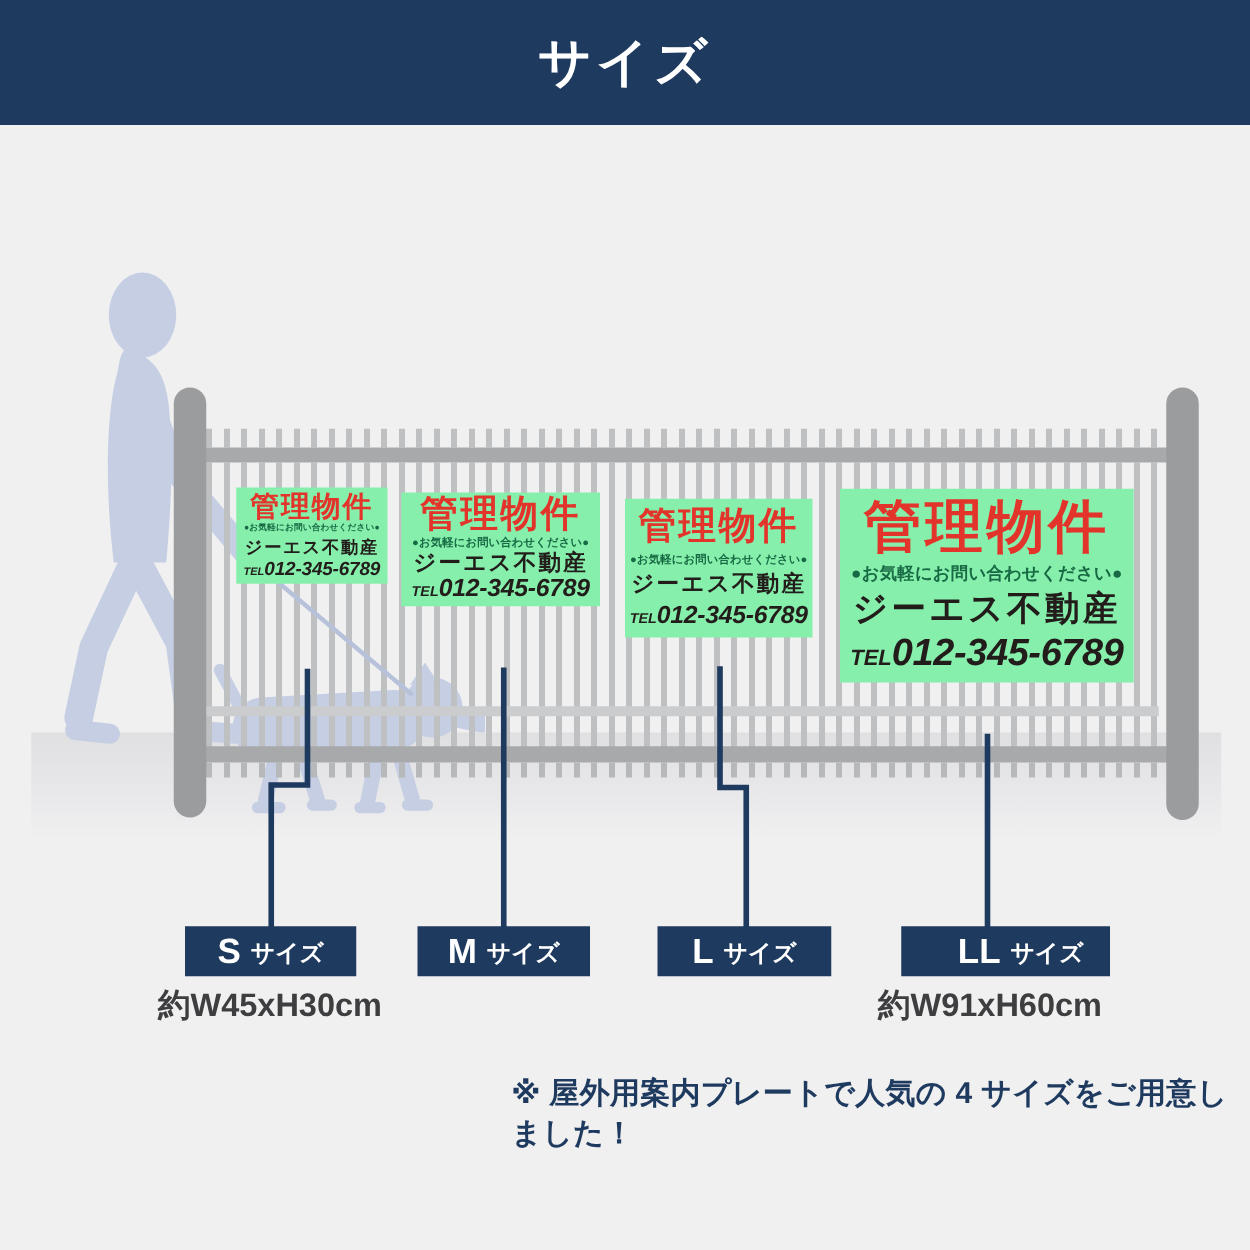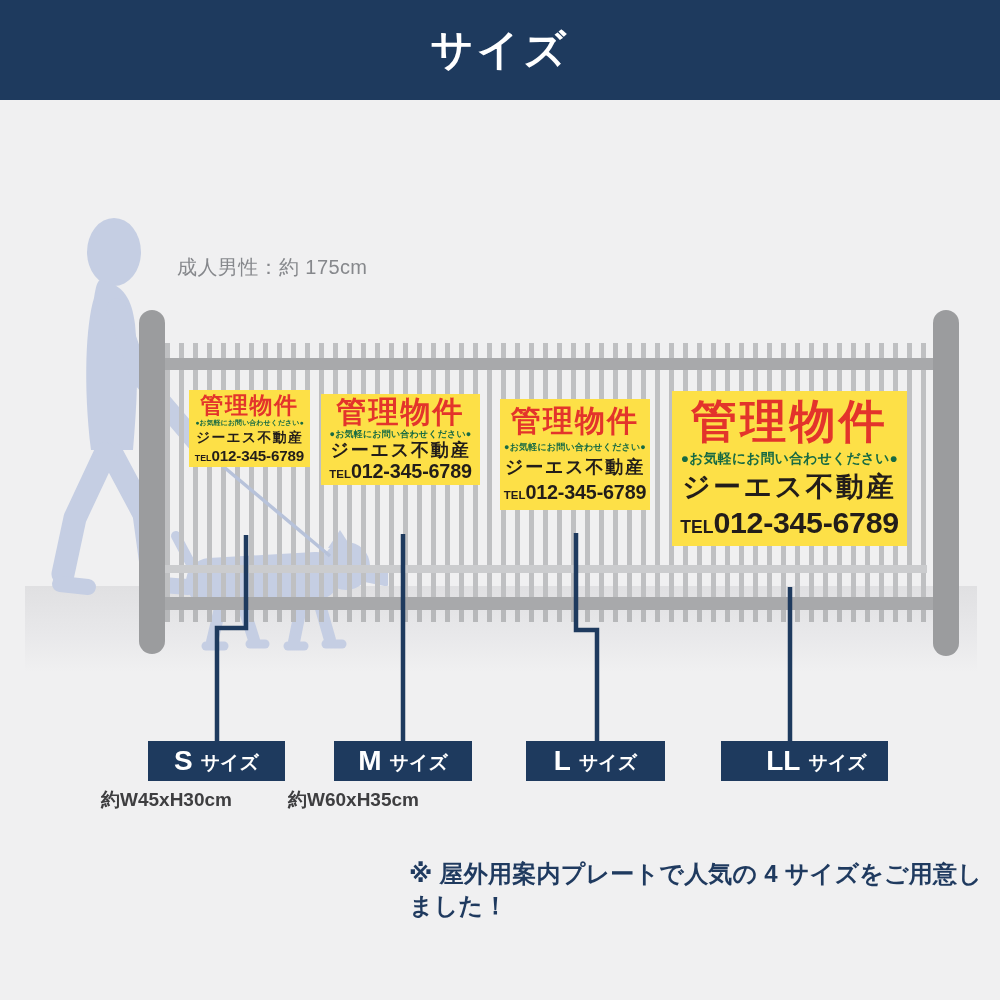--- a/index.html
+++ b/index.html
@@ -32,47 +32,47 @@
   .fence-bars{top:370px;height:228px;background:repeating-linear-gradient(90deg,#bfc0c2 0 5px,rgba(0,0,0,0) 5px 14px);}
   .fence-stubs-bottom{top:610px;height:12px;background:repeating-linear-gradient(90deg,#b7b8ba 0 5px,rgba(0,0,0,0) 5px 14px);}
   .fence-mid-rail{position:absolute;left:151px;top:565px;width:776px;height:8px;background:#cbccce;}
   .fence-rail-top{position:absolute;left:146px;top:358px;width:800px;height:12px;background:#a8a9ab;border-radius:2px;}
   .fence-rail-bottom{position:absolute;left:146px;top:597px;width:800px;height:13px;background:#a8a9ab;border-radius:2px;}
   .post{position:absolute;top:310px;width:26px;background:#9b9c9e;border-radius:13px;}
   .post-left{left:139px;height:344px;}
   .post-right{left:933px;height:346px;}
 
   
-  .sign{position:absolute;background:#fde047;display:flex;flex-direction:column;
+  .sign{position:absolute;background:#86efac;display:flex;flex-direction:column;
     justify-content:space-evenly;align-items:center;text-align:center;line-height:1;}
   .sign .s-title{color:#e3342b;font-weight:900;letter-spacing:0.07em;font-size:1em;white-space:nowrap;}
   .sign .s-contact{color:#176a43;font-weight:700;font-size:0.3em;white-space:nowrap;letter-spacing:0.02em;}
   .sign .s-company{color:#221d1a;font-weight:900;font-size:0.6em;letter-spacing:0.1em;white-space:nowrap;}
-  .sign .s-tel{color:#221d1a;font-weight:900;font-size:0.66em;white-space:nowrap;letter-spacing:-0.01em;}
+  .sign .s-tel{color:#221d1a;font-weight:900;font-size:0.66em;white-space:nowrap;letter-spacing:-0.01em;font-style:italic;}
   .sign .s-tel .prefix{font-size:0.58em;font-weight:900;letter-spacing:0;}
   .sign-s {left:189px;top:390px;width:121px;height:77px; font-size:23px;}
   .sign-m {left:321px;top:394px;width:159px;height:91px; font-size:30px;}
   .sign-l {left:500px;top:399px;width:150px;height:111px;font-size:30px;}
   .sign-ll{left:672px;top:391px;width:235px;height:155px;font-size:46px;}
 
   
   .overlay{position:absolute;left:0;top:0;pointer-events:none;}
 
   
   .size-label{position:absolute;top:741px;height:40px;background:#1e3a5e;color:#fff;
     display:flex;align-items:center;justify-content:center;gap:8px;}
   .size-label .code{font-size:28px;font-weight:700;}
   .size-label .unit{font-size:19px;font-weight:700;padding-top:4px;}
   .label-s {left:148px;width:137px;}
   .label-m {left:334px;width:138px;}
   .label-l {left:526px;width:139px;}
   .label-ll{left:721px;width:143px;padding-left:24px;}
 
-  .dims{position:absolute;top:787px;width:230px;text-align:left;
-    font-size:19px;font-weight:800;color:#3e3e40;letter-spacing:0;}
+  .dims{position:absolute;top:787px;width:230px;text-align:center;
+    font-size:26px;font-weight:800;color:#3e3e40;letter-spacing:0;}
   .dims-s {left:101px;}
   .dims-m {left:288px;}
   .dims-l {left:480px;}
   .dims-ll{left:677px;}
 
   .note{position:absolute;left:409px;top:858px;font-size:24px;font-weight:600;color:#1f3a5f;letter-spacing:0.01em;}
 </style>
 </head>
 <body>
 
@@ -116,21 +116,20 @@
   <div class="fence-rail-top"></div>
   <div class="fence-rail-bottom"></div>
   <div class="fence-stubs-bottom"></div>
   <div class="post post-left"></div>
   <div class="post post-right"></div>
 
   <svg class="overlay" width="1000" height="1000" viewBox="0 0 1000 1000">
     <line x1="206" y1="452" x2="330" y2="556" stroke="#b7c2da" stroke-width="3.5"></line>
   </svg>
 
-  <div class="scale-label">成人男性：約 175cm</div>
 
   <div class="sign sign-s">
     <div class="s-title">管理物件</div>
     <div class="s-contact">●お気軽にお問い合わせください●</div>
     <div class="s-company">ジーエス不動産</div>
     <div class="s-tel"><span class="prefix">TEL</span><span>012-345-6789</span></div>
   </div>
 
   <div class="sign sign-m">
     <div class="s-title">管理物件</div>
@@ -171,21 +170,21 @@
   <div class="size-label label-l">
     <span class="code">L</span>
     <span class="unit">サイズ</span>
   </div>
   <div class="size-label label-ll">
     <span class="code">LL</span>
     <span class="unit">サイズ</span>
   </div>
 
   <div class="dims dims-s">約W45xH30cm</div>
-  <div class="dims dims-m">約W60xH35cm</div>
+  <div class="dims dims-ll">約W91xH60cm</div>
 
   <div class="note">※ 屋外用案内プレートで人気の 4 サイズをご用意しました！</div>
 
   <div class="header">
     <div class="title">サイズ</div>
   </div>
 
 </div>
 
 </body></html>

